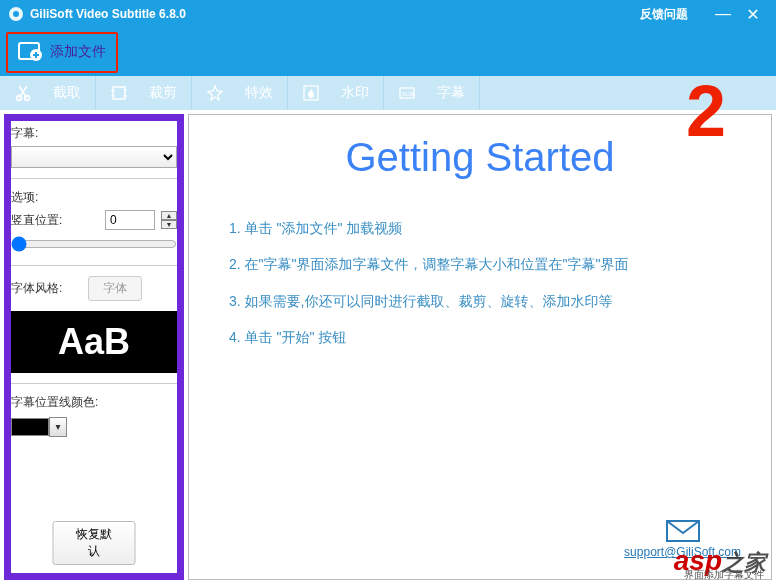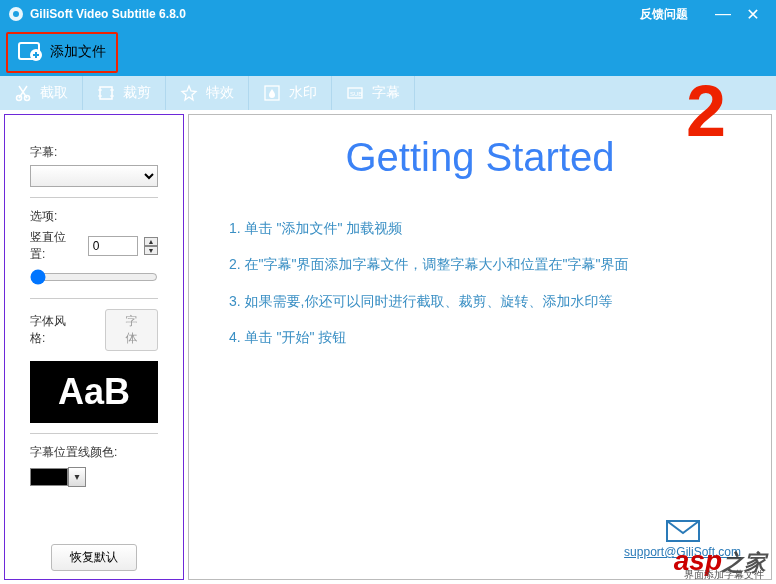--- a/index.html
+++ b/index.html
@@ -5,30 +5,30 @@
 * { box-sizing: border-box; margin: 0; padding: 0; font-family: "Microsoft YaHei", Arial, sans-serif; }
 body { background: #fff; width: 776px; height: 584px; position: relative; overflow: hidden; }
 
 .titlebar { background: #1ca0e3; height: 28px; display: flex; align-items: center; color: #fff; font-size: 12px; padding: 0 8px; }
 .titlebar .app-icon { width: 16px; height: 16px; margin-right: 6px; display: inline-block; }
 .titlebar .title { flex: 1; font-weight: bold; }
 .titlebar .feedback { margin-right: 20px; font-weight: bold; cursor: pointer; }
 .titlebar .winbtn { width: 30px; text-align: center; font-size: 16px; cursor: pointer; }
 
 .toolbar1 { background: #1ca0e3; height: 48px; display: flex; align-items: center; padding-left: 6px; }
-.add-file-btn { display: flex; align-items: center; color: #000000; font-size: 14px; padding: 6px 10px; border: 2px solid #e20; border-radius: 2px; cursor: pointer; }
+.add-file-btn { display: flex; align-items: center; color: #4c1d95; font-size: 14px; padding: 6px 10px; border: 2px solid #e20; border-radius: 2px; cursor: pointer; }
 .add-file-btn .icon { margin-right: 6px; }
 
 .tabs { background: #c8e7f7; height: 34px; display: flex; position: relative; }
-.tab { flex: 0 0 auto; display: flex; align-items: center; color: #fff; font-size: 14px; padding: 0 14px; border-right: 1px solid #b0d8ee; cursor: pointer; gap: 8px; }
+.tab { flex: 0 0 auto; display: flex; align-items: center; color: #fff; font-size: 14px; padding: 0 14px; border-right: 1px solid #b0d8ee; cursor: pointer; gap: 21px; }
 .tab svg { flex-shrink: 0; }
 .big2 { position: absolute; right: 50px; top: -6px; font-size: 72px; font-weight: 900; color: #e20; font-family: Arial, sans-serif; z-index: 10; }
 
 .body { display: flex; height: calc(584px - 28px - 48px - 34px); }
-.sidebar { width: 180px; border: 1px solid #6d28d9; margin: 4px; padding: 25px; font-size: 12px; color: #333; position: relative; }
+.sidebar { width: 180px; border: 7px solid #6d28d9; margin: 4px; padding: 0; font-size: 12px; color: #333; position: relative; }
 .field-label { margin-top: 4px; margin-bottom: 4px; }
 .select { width: 100%; height: 22px; border: 1px solid #aaa; background: linear-gradient(#fff,#eee); }
 .num-row { display: flex; align-items: center; gap: 6px; }
 .num-input { width: 50px; height: 20px; border: 1px solid #aaa; padding: 0 4px; font-size: 12px; }
 .spinner { width: 16px; display: flex; flex-direction: column; }
 .spinner div { height: 9px; border: 1px solid #888; background: #eee; font-size: 7px; text-align: center; line-height: 7px; cursor: pointer; }
 .slider { width: 100%; margin-top: 6px; }
 .hr { border: none; border-top: 1px solid #ccc; margin: 10px 0; }
 .font-btn { margin-left: 20px; padding: 3px 14px; border: 1px solid #ccc; border-radius: 3px; background: #f5f5f5; color: #999; font-size: 12px; }
 .preview-box { background: #000; color: #fff; font-weight: 900; font-size: 36px; text-align: center; padding: 10px 0; margin-top: 10px; font-family: Arial; }

